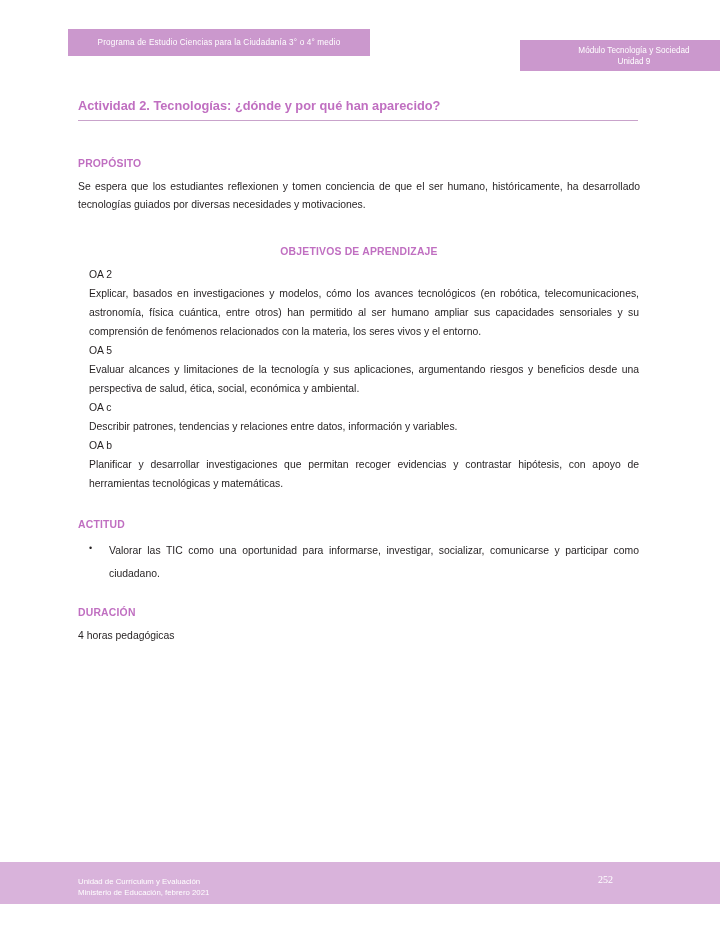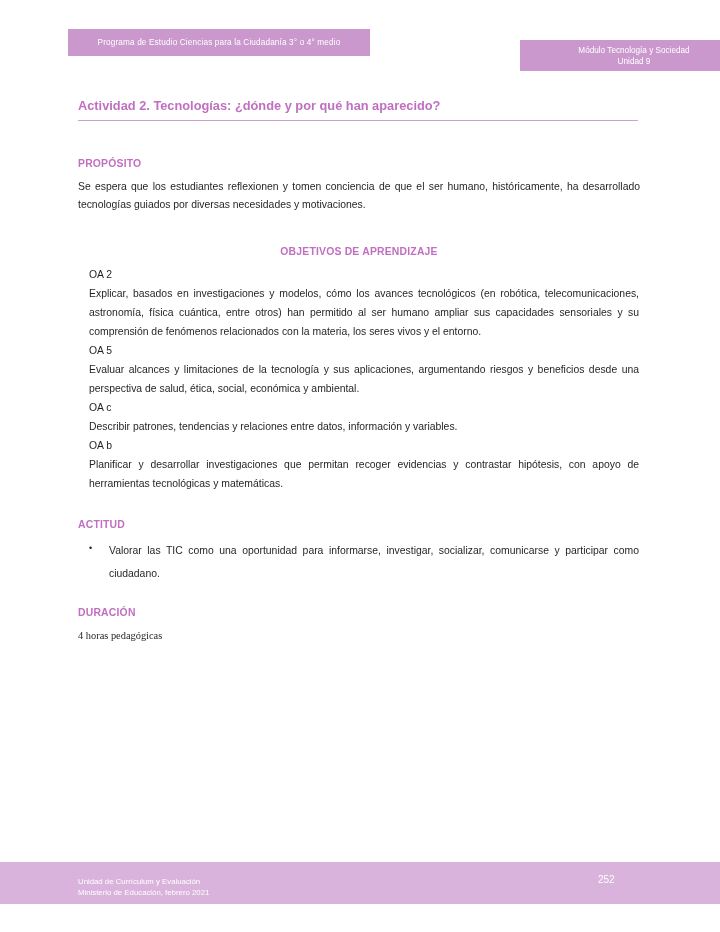--- a/index.html
+++ b/index.html
@@ -141,21 +141,20 @@
     font-size: 10.4px;
     line-height: 23px;
     text-align: justify;
     color: #231f20;
   }
 
   .duracion-text {
     font-size: 10.4px;
     line-height: 18px;
     color: #231f20;
-    font-family: Liberation Serif, serif;
   }
 
   
   .footer-bar {
     position: absolute;
     left: 0;
     top: 862px;
     width: 720px;
     height: 42px;
     background: #d9b3db;
@@ -167,20 +166,21 @@
     font-size: 7.8px;
     line-height: 11px;
     color: #ffffff;
   }
   .footer-page {
     position: absolute;
     left: 598px;
     top: 874px;
     font-size: 10px;
     color: #ffffff;
+    font-family: Liberation Serif, serif;
   }
 </style>
 </head>
 <body>
 
 <div class="page">
 
   <div class="header-left">
     <div class="header-left-text">Programa de Estudio Ciencias para la Ciudadanía 3° o 4° medio</div>
   </div>

